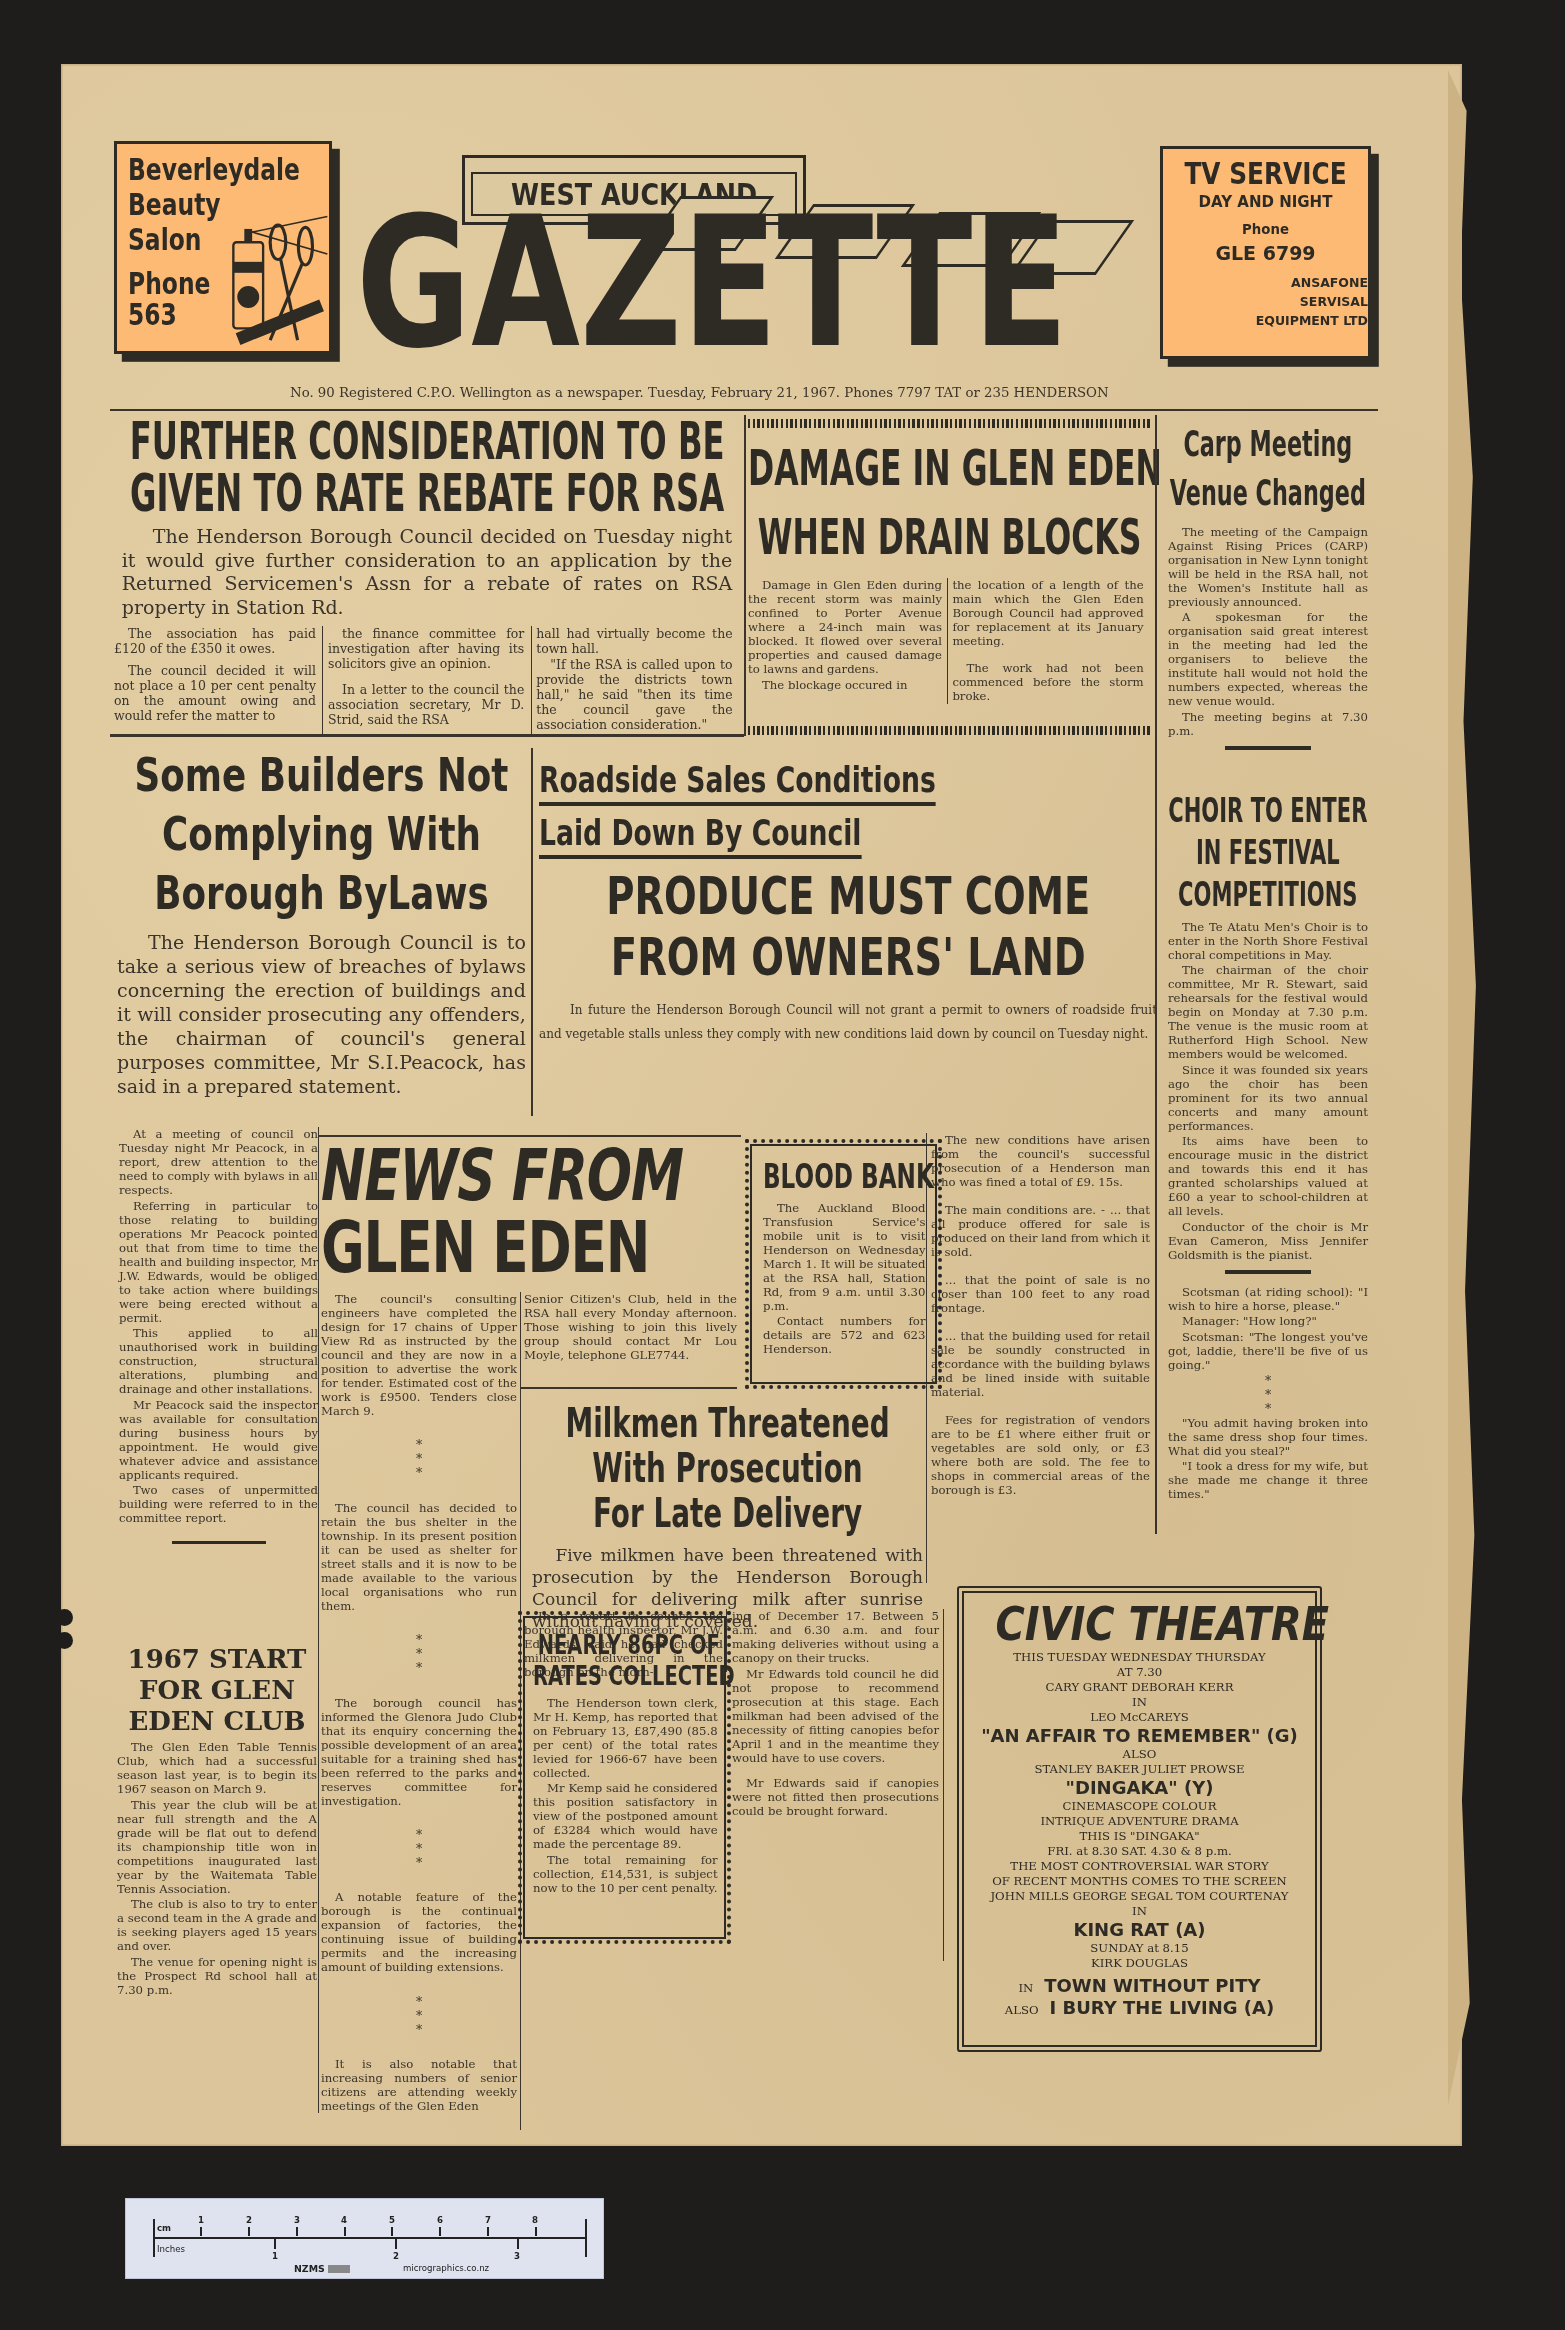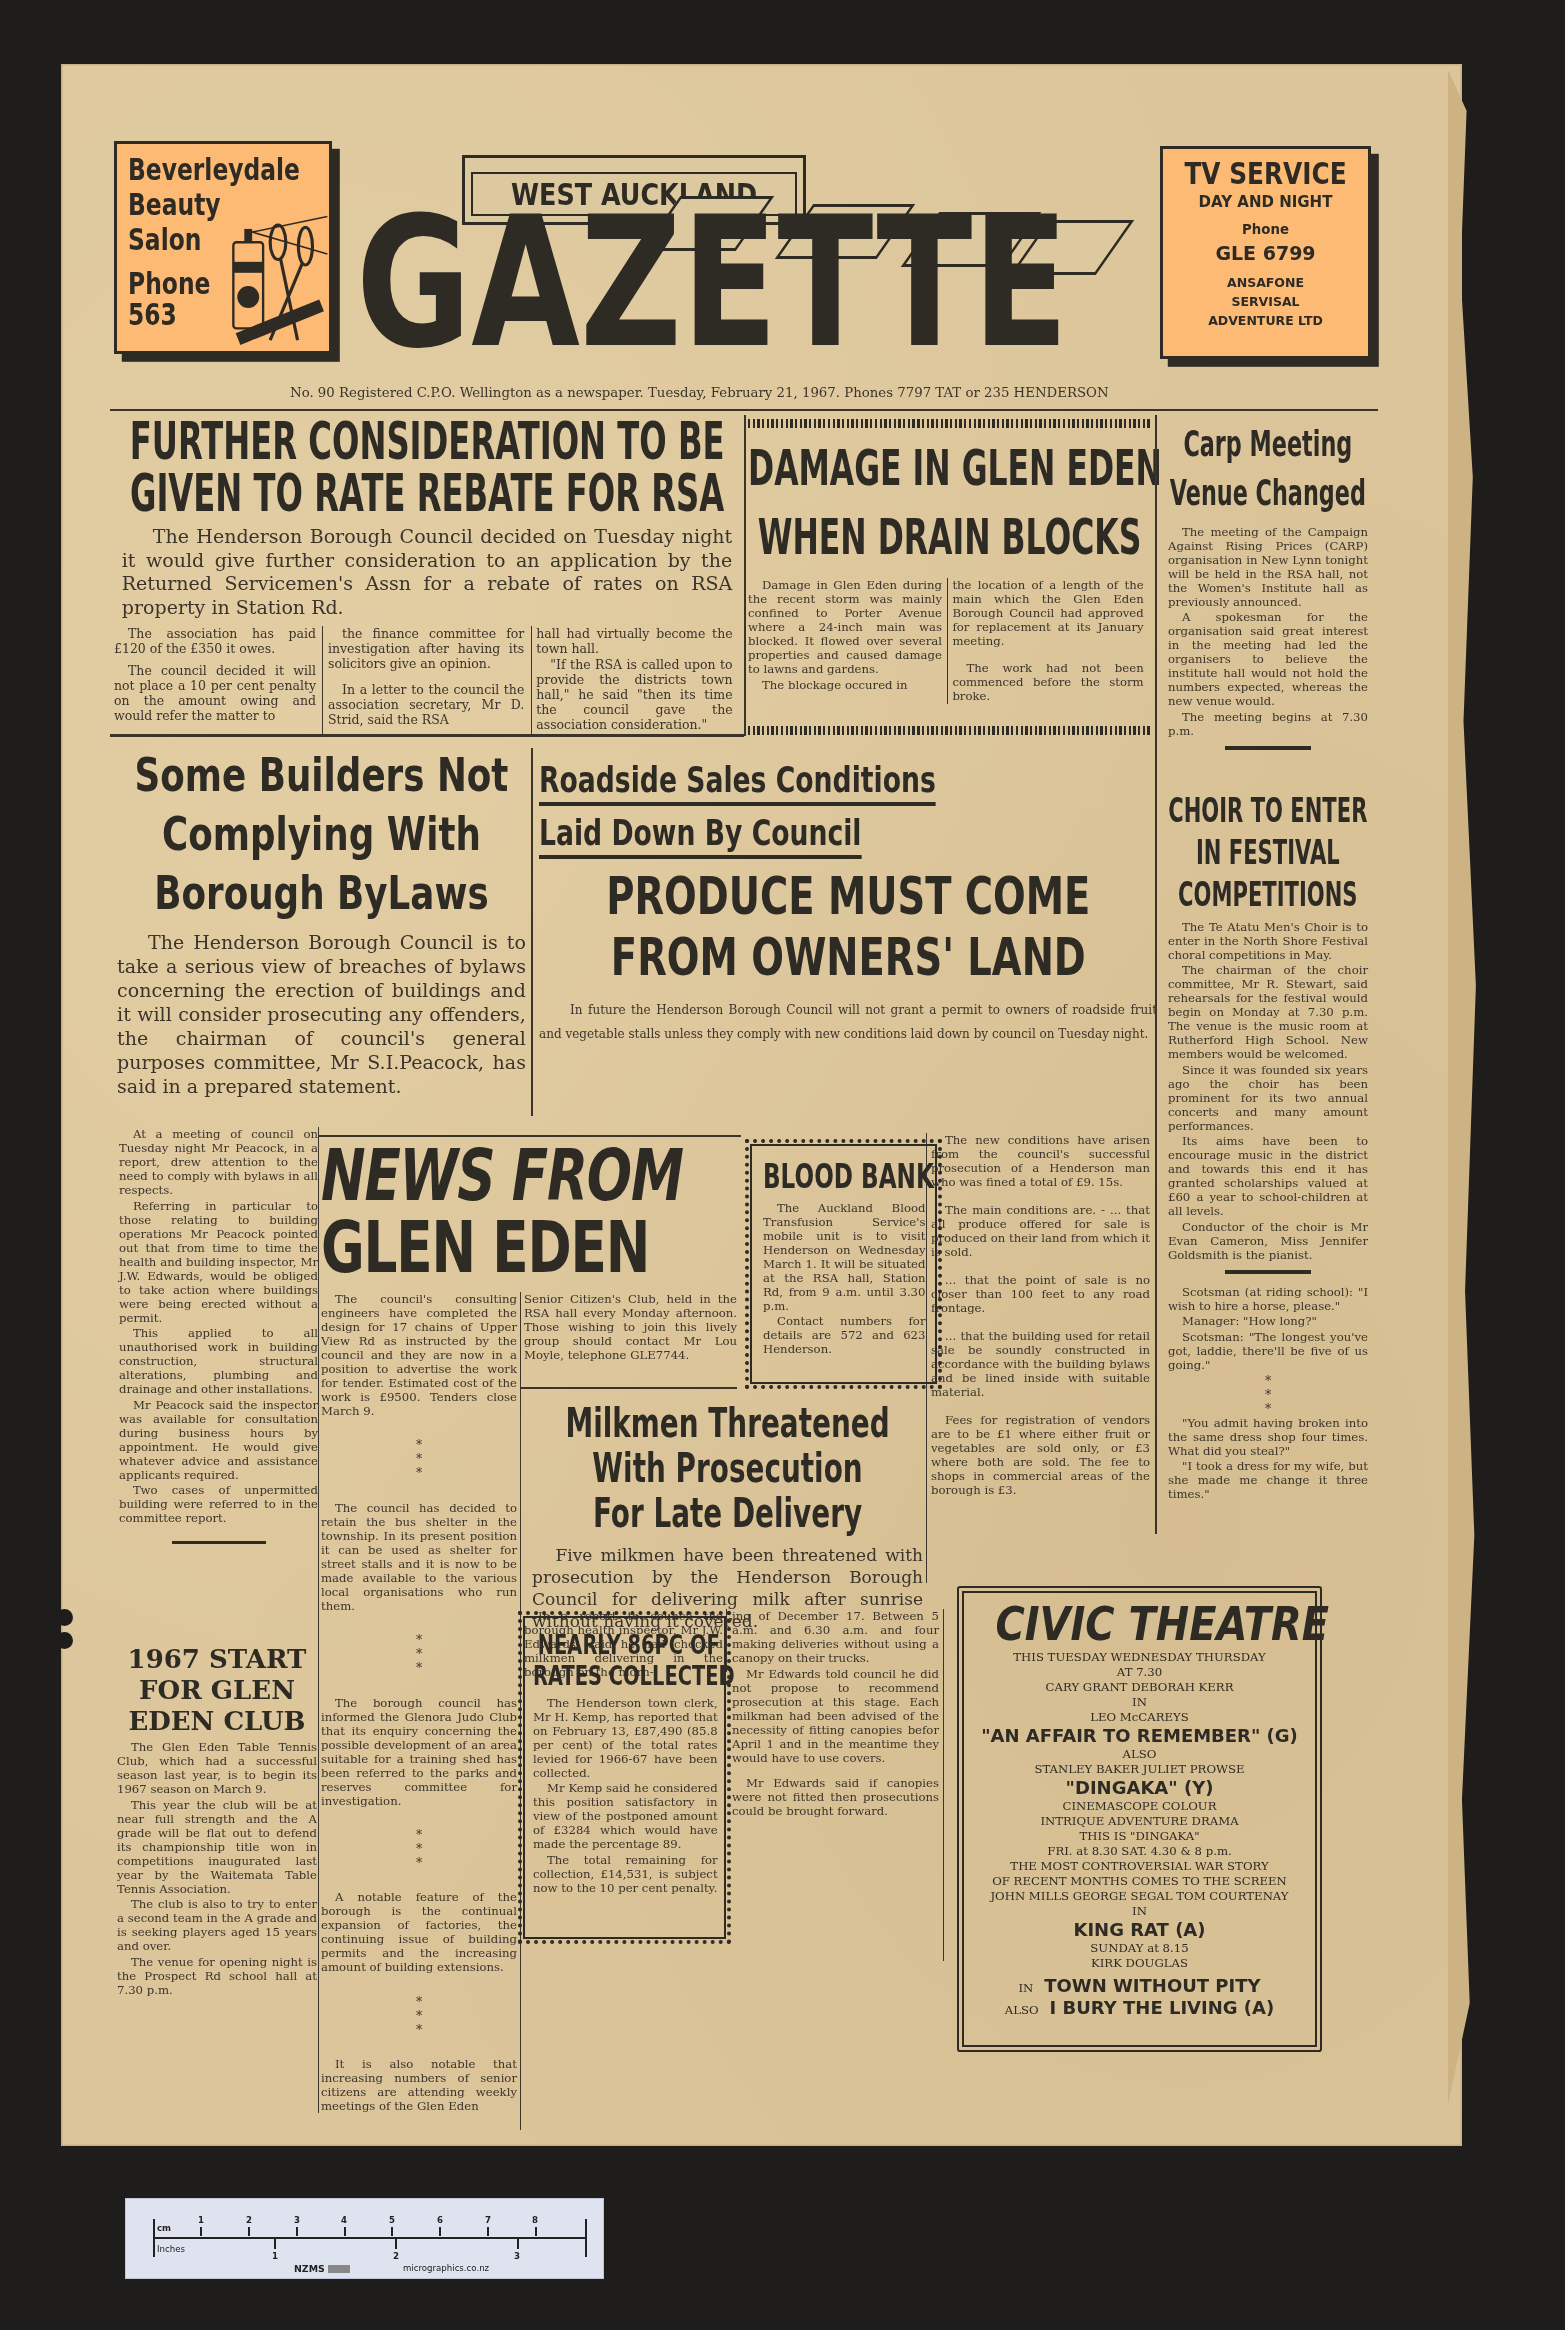--- a/index.html
+++ b/index.html
@@ -101,24 +101,24 @@
   <div class="gz-slab" style="left:564px; top:7.8px; width:102px; height:55px;"></div>
   <div class="gz-slab" style="left:673px; top:15.7px; width:86px; height:55px;"></div>
   <div class="gz-letter" style="left:0;">GAZETTE</div>
 </div>
 
 <div class="ad-box" style="left:1160px; top:146px; width:211px; height:213px;">
   <div class="tv-line cond" style="display:block; font-size:31px; margin-top:6.3px; transform:scaleX(0.8); transform-origin:center;">TV SERVICE</div>
   <div class="tv-line" style="font-size:15px; font-weight:bold; margin-top:1.6px;">DAY AND NIGHT</div>
   <div class="tv-line" style="font-size:13.3px; font-weight:bold; margin-top:11px;">Phone</div>
   <div class="tv-line" style="font-size:19px; font-weight:bold; margin-top:4.7px;">GLE 6799</div>
-  <div class="tv-line" style="font-size:12.5px; font-weight:bold; margin-top:9.4px; line-height:19px;">
+  <div class="tv-line" style="font-size:12.5px; font-weight:bold; margin-top:9.4px; line-height:19px;text-align:right;">
     <div>ANSAFONE</div>
     <div>SERVISAL</div>
-    <div>ADVENTURE LTD</div>
+    <div>EQUIPMENT LTD</div>
   </div>
 </div>
 
 <div class="dateline">No. 90  Registered C.P.O. Wellington as a newspaper.  Tuesday, February 21, 1967.  Phones 7797 TAT or 235 HENDERSON</div>
 <div class="hrule" style="left:110px; top:409px; width:1268px;"></div>
 
 <div class="abs" style="left:114px; top:415px; width:626px;">
   <div class="cond" style="font-size:52px; line-height:52px; transform:scaleX(0.62); width:1010px; text-align:center;">FURTHER CONSIDERATION TO BE</div>
   <div class="cond" style="font-size:52px; line-height:52px; transform:scaleX(0.62); width:1010px; text-align:center;">GIVEN TO RATE REBATE FOR RSA</div>
   <div class="lead-text" style="font-size:19px; line-height:23.5px; margin-top:6.3px; padding:0 7.8px; text-indent:31px;">The Henderson Borough Council decided on Tuesday night it would give further consideration to an application by the Returned Servicemen's Assn for a rebate of rates on RSA property in Station Rd.</div>

